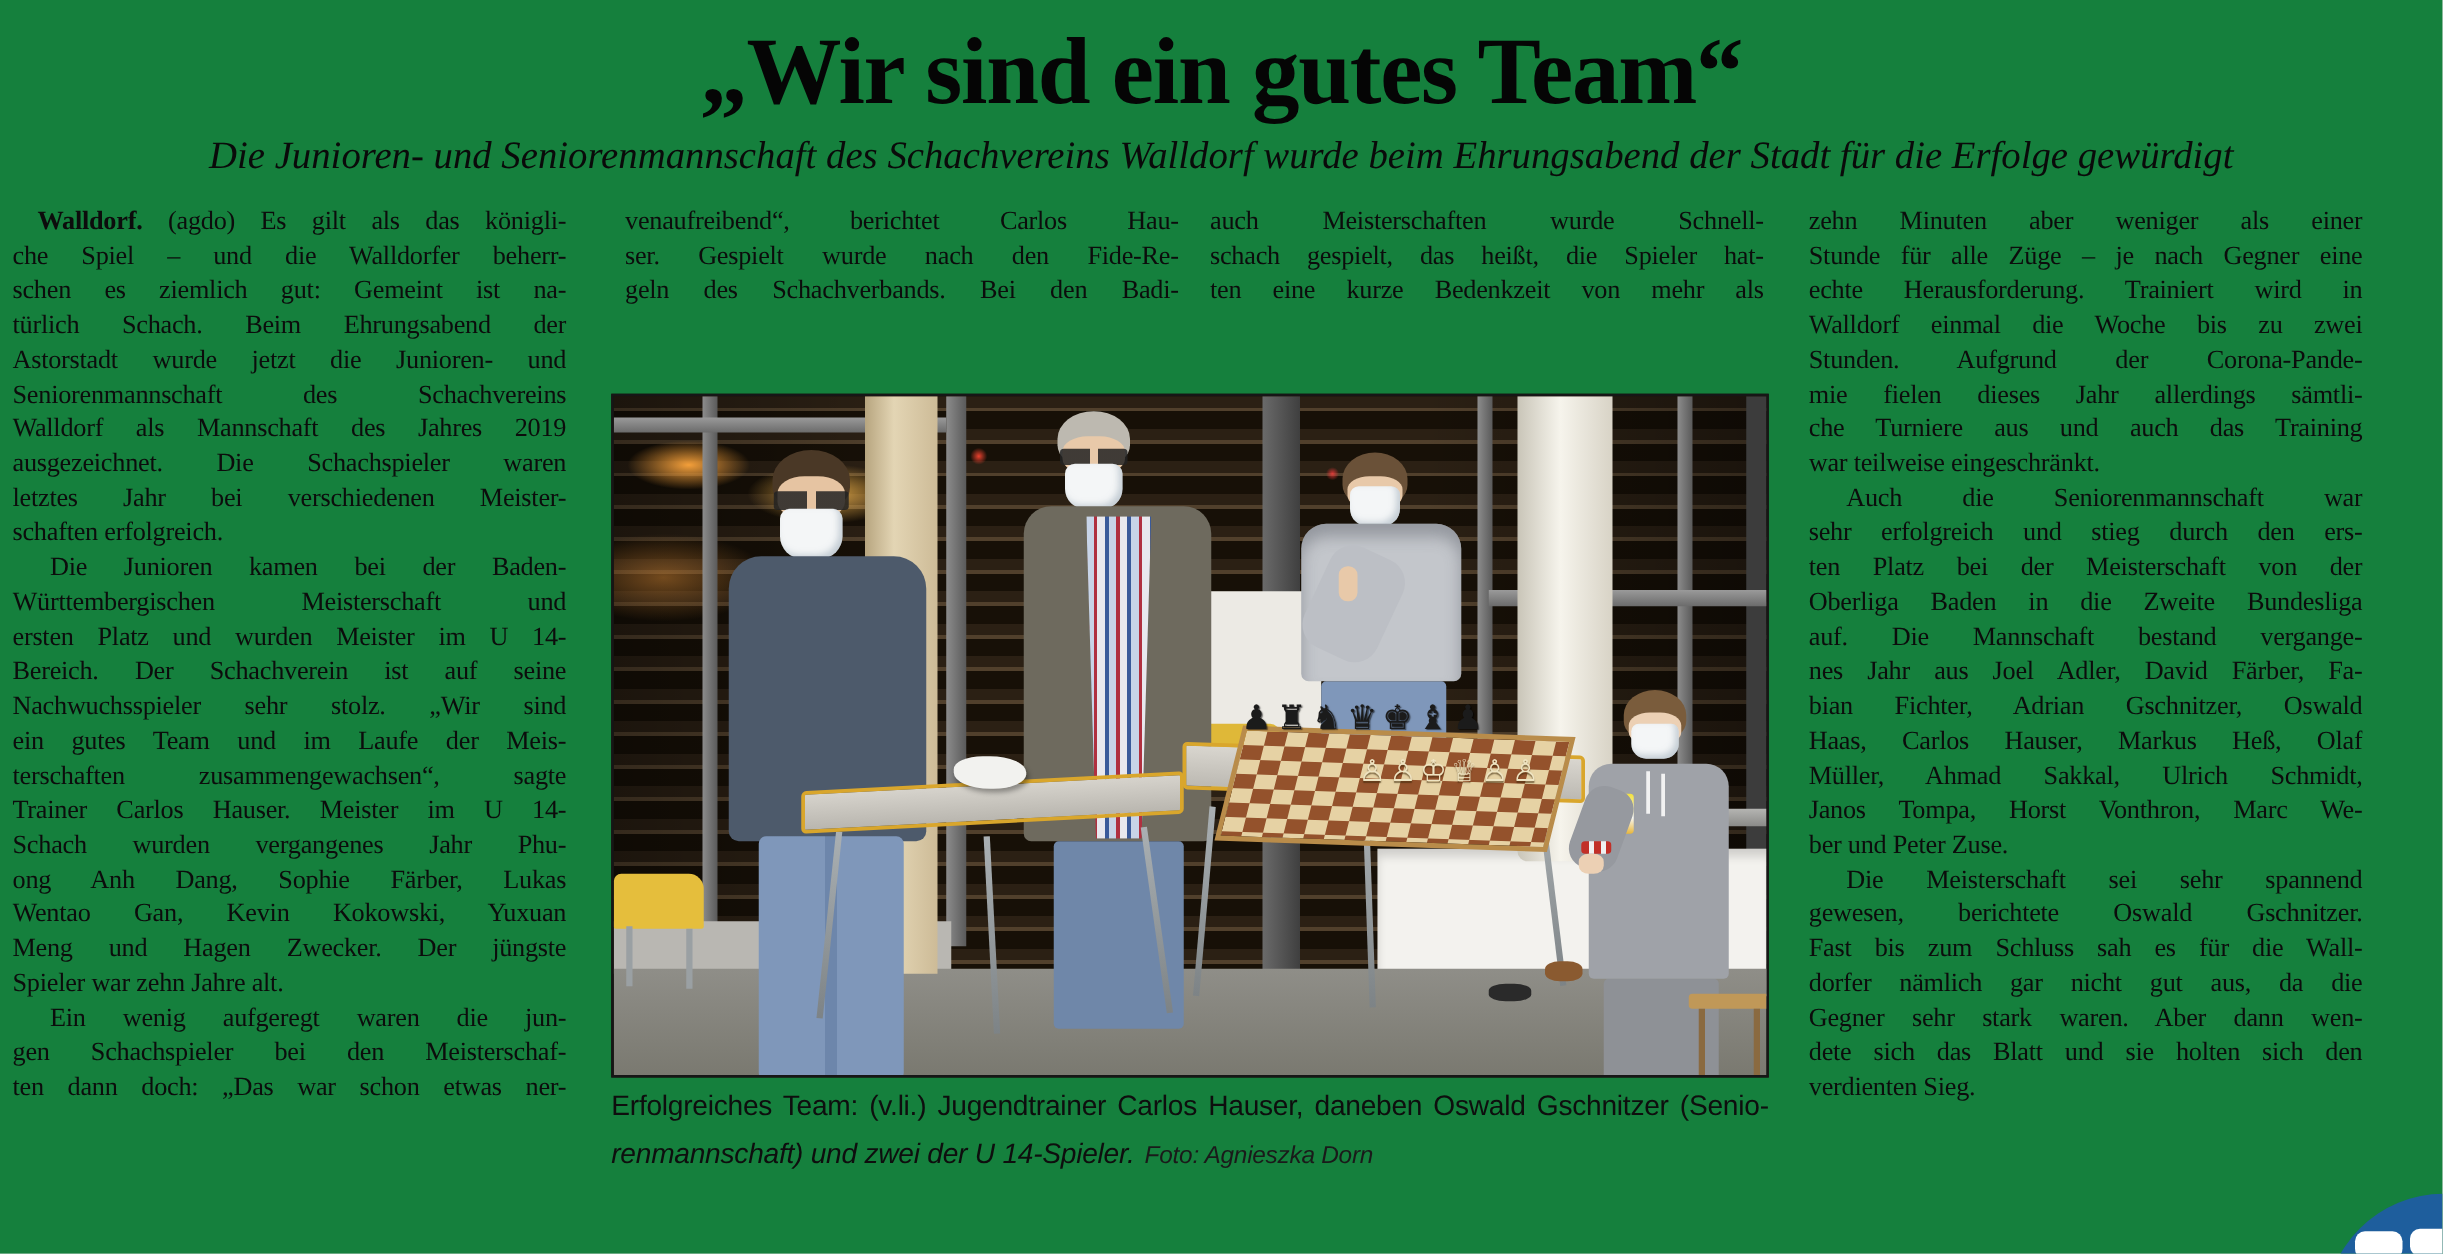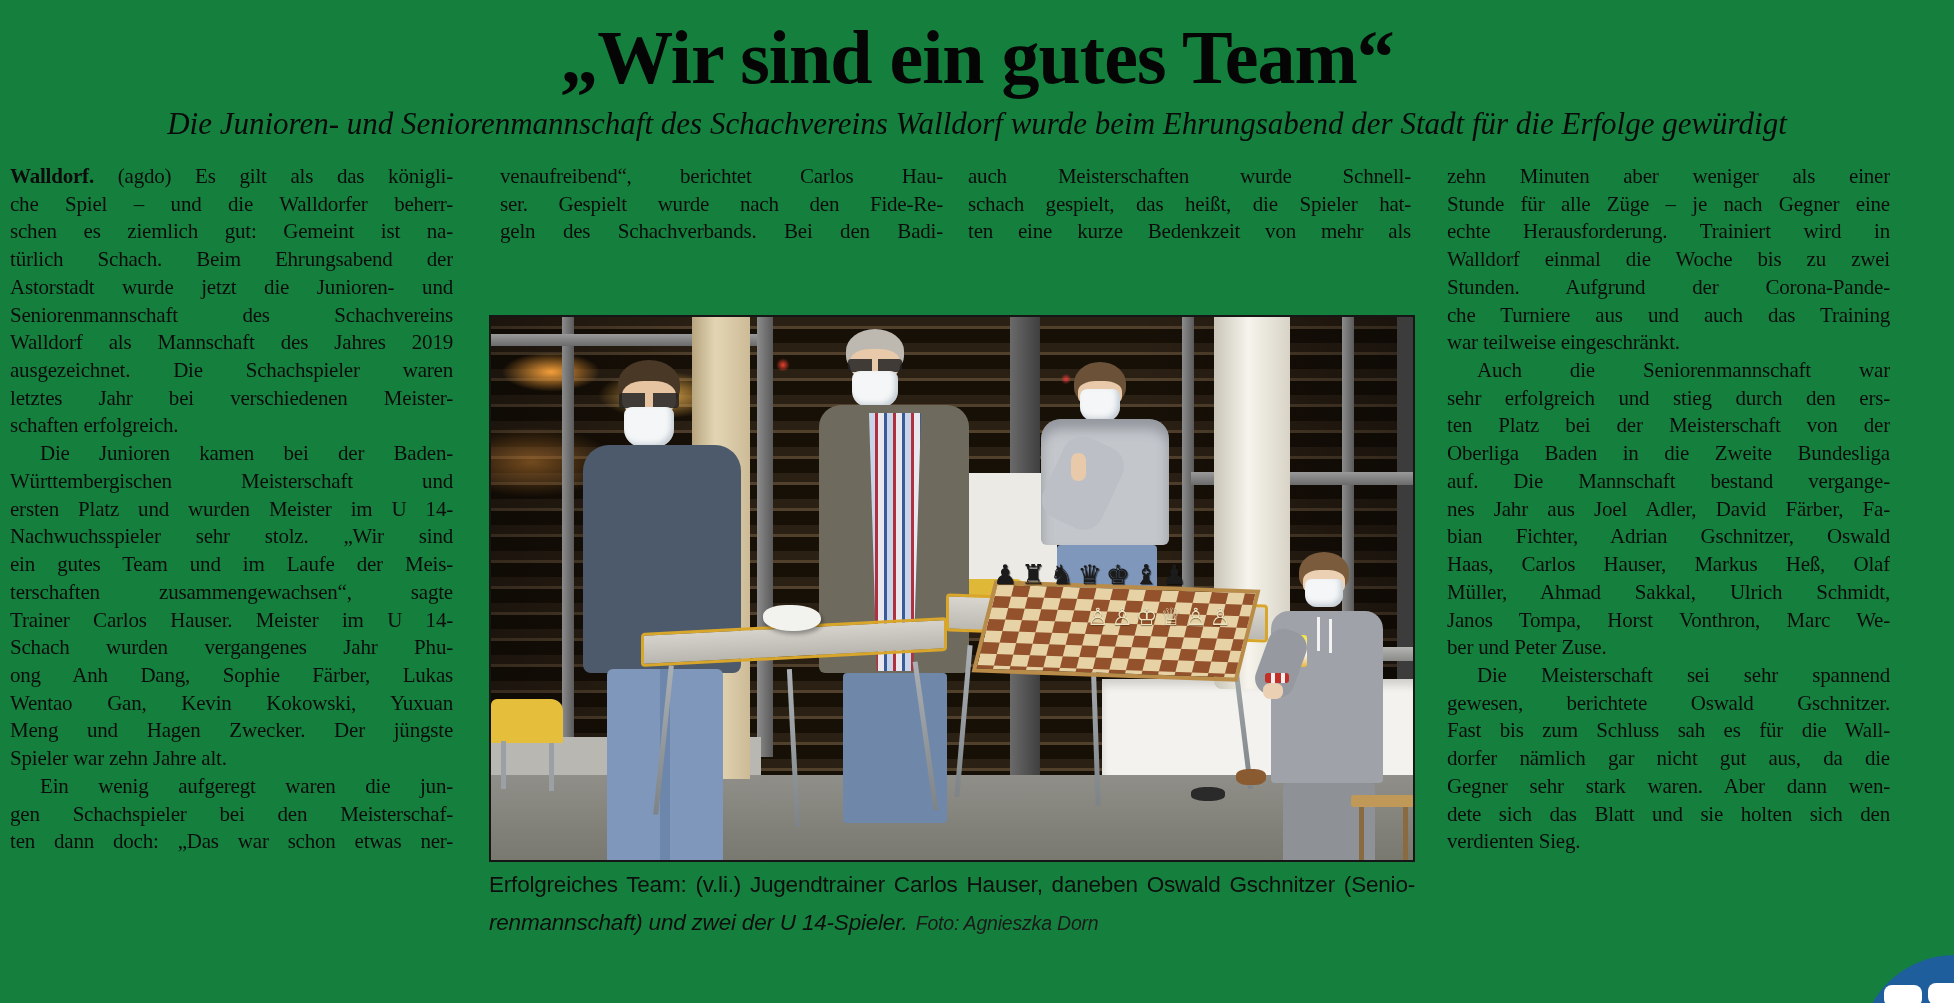--- a/index.html
+++ b/index.html
@@ -12,21 +12,21 @@
   .subheadline{position:absolute;left:20px;top:106px;width:1914px;text-align:center;
                font-size:31px;font-style:italic;color:#0a0a0a;}
 
   
   .col{position:absolute;top:163px;width:443px;font-size:21px;line-height:27.72px;
        letter-spacing:-0.2px;}
   #col1{left:10px}#col2{left:500px}#col3{left:968px}#col4{left:1447px}
   .line{height:27.72px;overflow:hidden;text-align:justify;text-align-last:justify;}
   .line.ind{padding-left:30px;}
   .line.end{text-align-last:left;}
-  .line b{font-weight:bold;}
+  .line b{font-weight:bold;margin-left:20px;}
 
   
   .photo{position:absolute;left:489px;top:315px;width:926px;height:547px;overflow:hidden;
          border:2px solid #161616;box-sizing:border-box;background:#17100a;}
   .photo *{position:absolute;}
   .windows{left:0;top:0;width:926px;height:470px;
      background:
        linear-gradient(90deg,rgba(0,0,0,.35),rgba(0,0,0,0) 25%,rgba(0,0,0,0) 70%,rgba(0,0,0,.40)),
        repeating-linear-gradient(180deg,#2b2014 0px,#2b2014 9px,#51402c 9px,#51402c 12px,#171007 12px,#171007 26px);}
   .lights{left:0;top:0;width:926px;height:300px;background:
@@ -164,20 +164,21 @@
       <div class="line">türlich Schach. Beim Ehrungsabend der</div>
       <div class="line">Astorstadt wurde jetzt die Junioren- und</div>
       <div class="line">Seniorenmannschaft des Schachvereins</div>
       <div class="line">Walldorf als Mannschaft des Jahres 2019</div>
       <div class="line">ausgezeichnet. Die Schachspieler waren</div>
       <div class="line">letztes Jahr bei verschiedenen Meister-</div>
       <div class="line end">schaften erfolgreich.</div>
       <div class="line ind">Die Junioren kamen bei der Baden-</div>
       <div class="line">Württembergischen Meisterschaft und</div>
       <div class="line">ersten Platz und wurden Meister im U 14-</div>
+      <div class="line">Bereich. Der Schachverein ist auf seine</div>
       <div class="line">Nachwuchsspieler sehr stolz. „Wir sind</div>
       <div class="line">ein gutes Team und im Laufe der Meis-</div>
       <div class="line">terschaften zusammengewachsen“, sagte</div>
       <div class="line">Trainer Carlos Hauser. Meister im U 14-</div>
       <div class="line">Schach wurden vergangenes Jahr Phu-</div>
       <div class="line">ong Anh Dang, Sophie Färber, Lukas</div>
       <div class="line">Wentao Gan, Kevin Kokowski, Yuxuan</div>
       <div class="line">Meng und Hagen Zwecker. Der jüngste</div>
       <div class="line end">Spieler war zehn Jahre alt.</div>
       <div class="line ind">Ein wenig aufgeregt waren die jun-</div>
@@ -193,20 +194,21 @@
       <div class="line">auch Meisterschaften wurde Schnell-</div>
       <div class="line">schach gespielt, das heißt, die Spieler hat-</div>
       <div class="line">ten eine kurze Bedenkzeit von mehr als</div>
     </div>
   <div class="col" id="col4">
       <div class="line">zehn Minuten aber weniger als einer</div>
       <div class="line">Stunde für alle Züge – je nach Gegner eine</div>
       <div class="line">echte Herausforderung. Trainiert wird in</div>
       <div class="line">Walldorf einmal die Woche bis zu zwei</div>
       <div class="line">Stunden. Aufgrund der Corona-Pande-</div>
+      <div class="line">mie fielen dieses Jahr allerdings sämtli-</div>
       <div class="line">che Turniere aus und auch das Training</div>
       <div class="line end">war teilweise eingeschränkt.</div>
       <div class="line ind">Auch die Seniorenmannschaft war</div>
       <div class="line">sehr erfolgreich und stieg durch den ers-</div>
       <div class="line">ten Platz bei der Meisterschaft von der</div>
       <div class="line">Oberliga Baden in die Zweite Bundesliga</div>
       <div class="line">auf. Die Mannschaft bestand vergange-</div>
       <div class="line">nes Jahr aus Joel Adler, David Färber, Fa-</div>
       <div class="line">bian Fichter, Adrian Gschnitzer, Oswald</div>
       <div class="line">Haas, Carlos Hauser, Markus Heß, Olaf</div>

